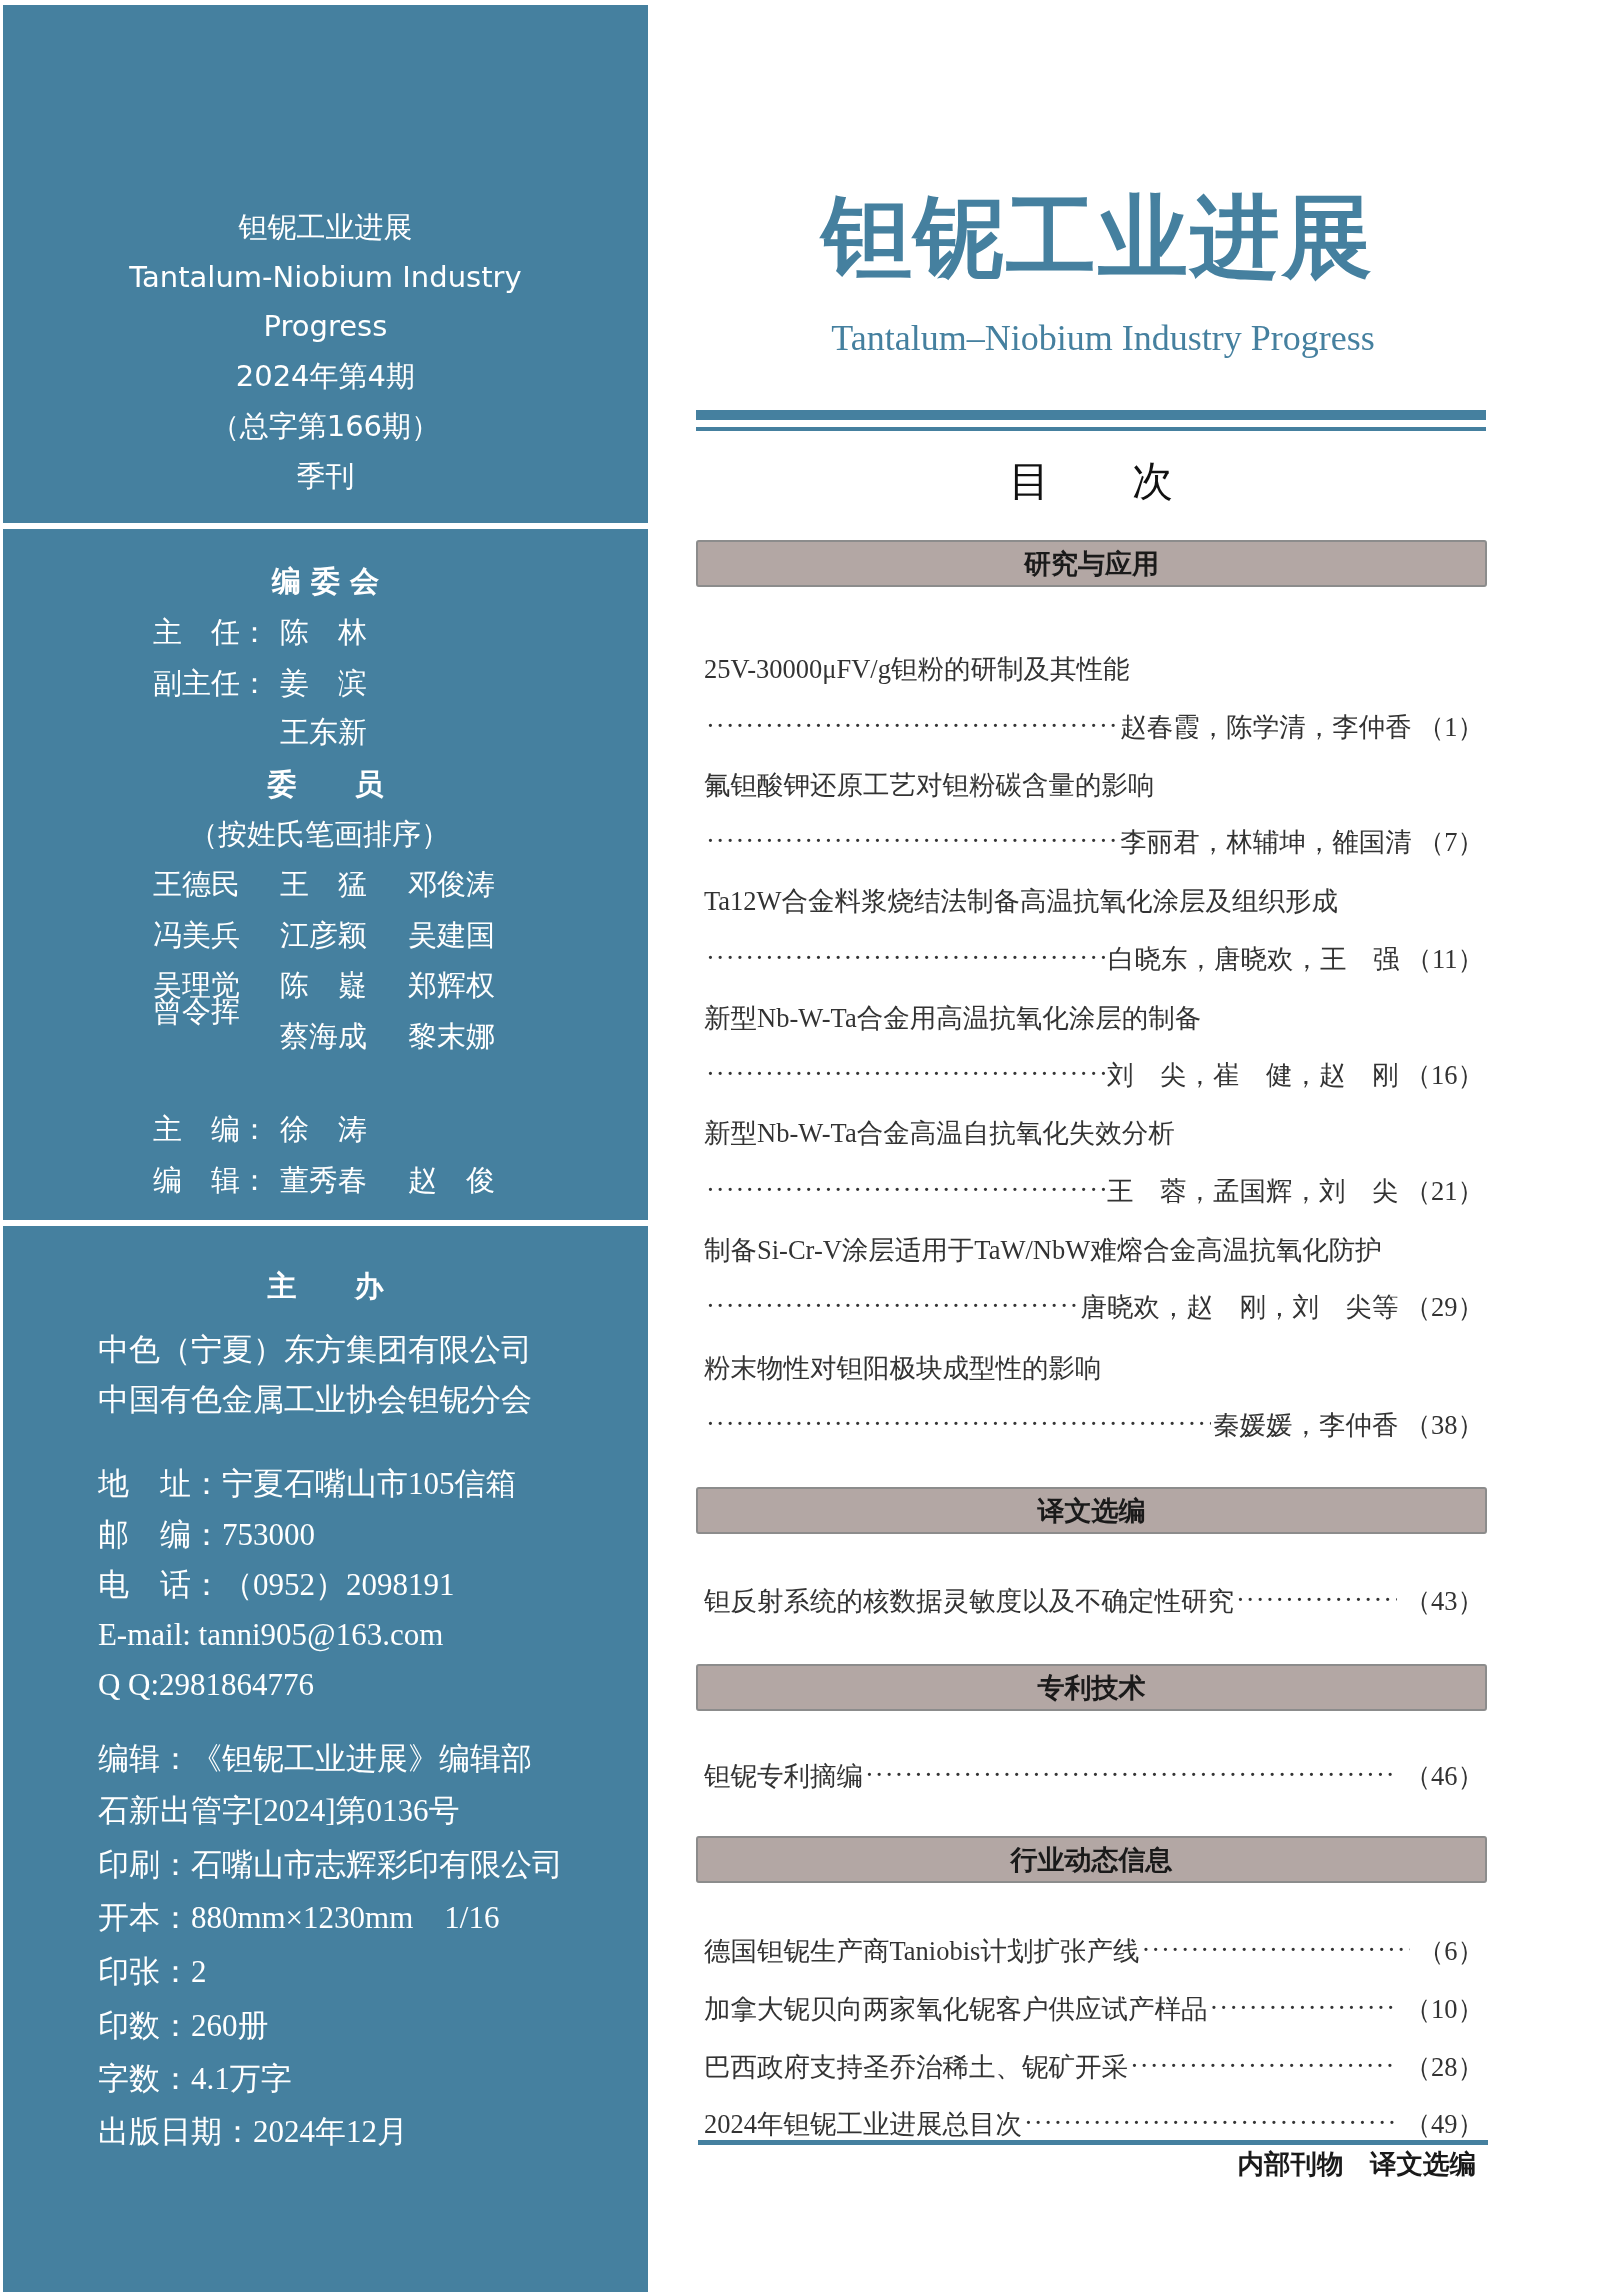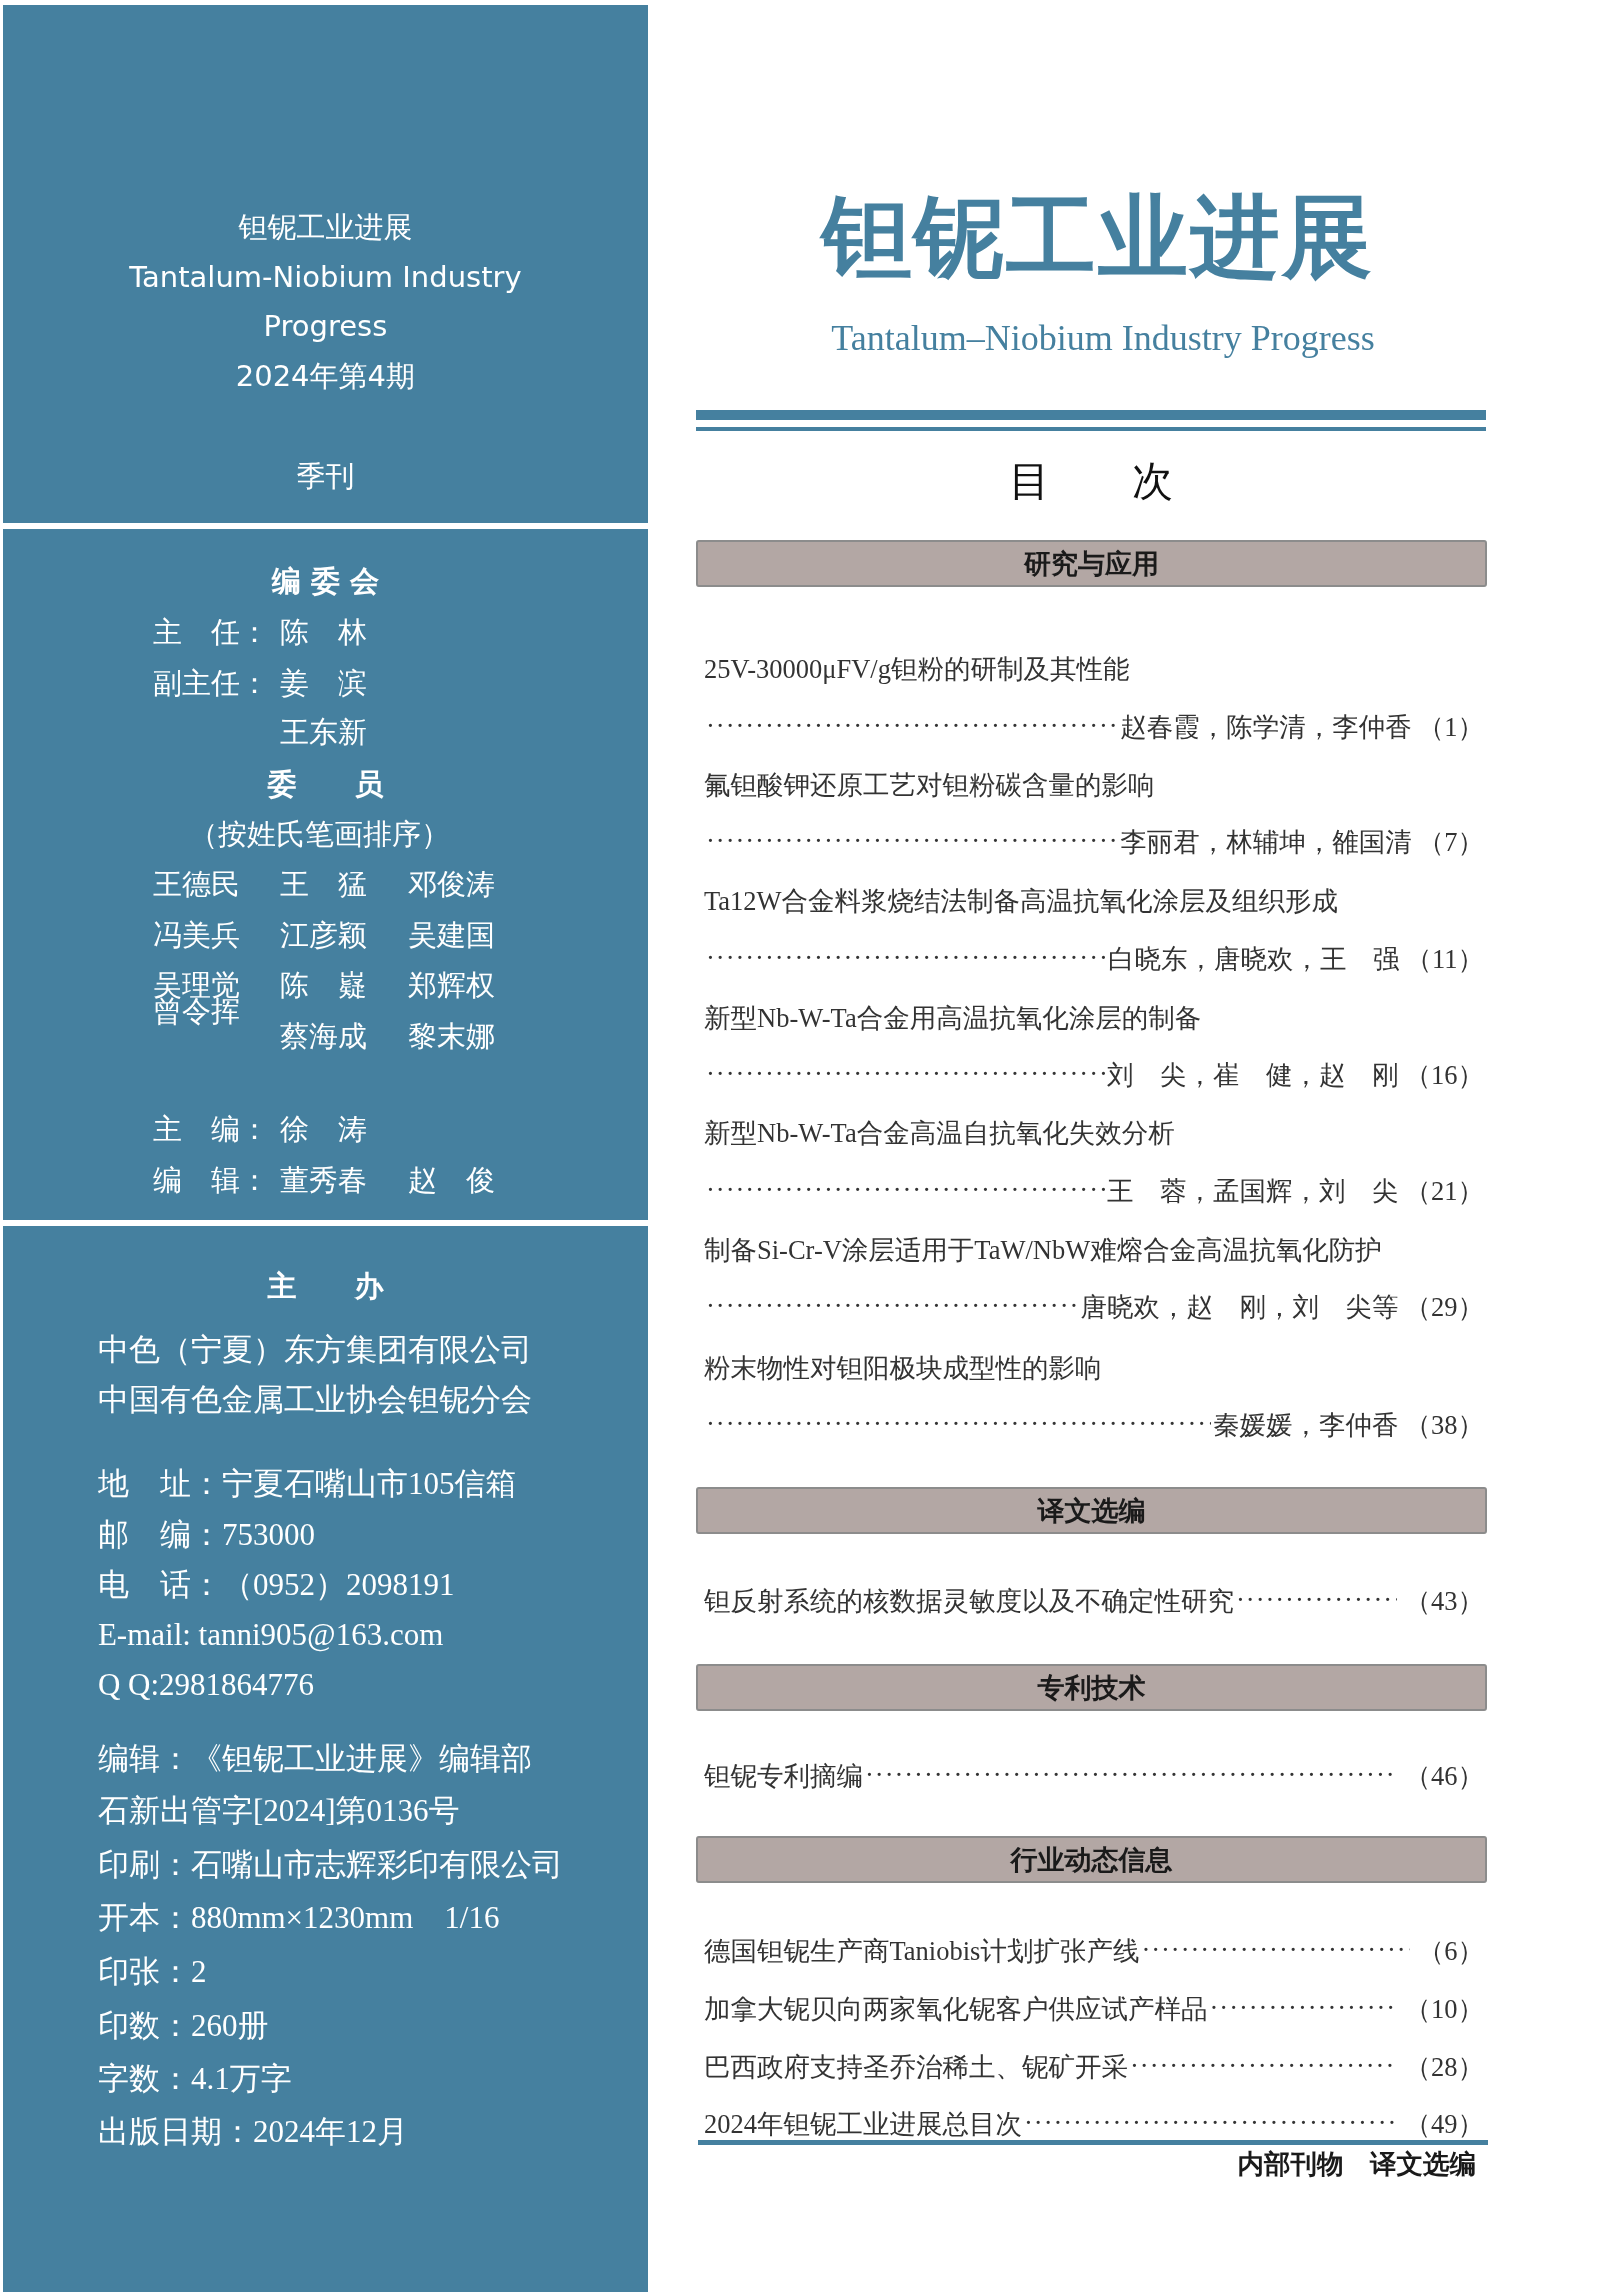--- a/index.html
+++ b/index.html
@@ -39,20 +39,21 @@
               font-weight: bold; font-size: 26.5px; color: #1a1a1a; white-space: pre; line-height: 1; }
 </style>
 </head>
 <body>
 
 <div class="panel" style="top:4.9px;height:518px;">
   <div class="ptxt sans s1 center" style="top:208px">钽铌工业进展</div>
   <div class="ptxt sans s1 center" style="top:258px">Tantalum-Niobium Industry</div>
   <div class="ptxt sans s1 center" style="top:307px">Progress</div>
   <div class="ptxt sans s1 center" style="top:357px">2024年第4期</div>
+  <div class="ptxt sans s1 center" style="top:407px">（总字第166期）</div>
   <div class="ptxt sans s1 center" style="top:457px">季刊</div>
 </div>
 
 <div class="panel" style="top:529px;height:632px;">
   <div class="ptxt sans s1 bold center" style="top:38px">编 委 会</div>
   <div class="ptxt serif s1" style="left:150px;top:89px">主　任：</div>
   <div class="ptxt serif s1" style="left:277px;top:89px">陈　林</div>
   <div class="ptxt serif s1" style="left:150px;top:140px">副主任：</div>
   <div class="ptxt serif s1" style="left:277px;top:140px">姜　滨</div>
   <div class="ptxt serif s1" style="left:277px;top:189px">王东新</div>

